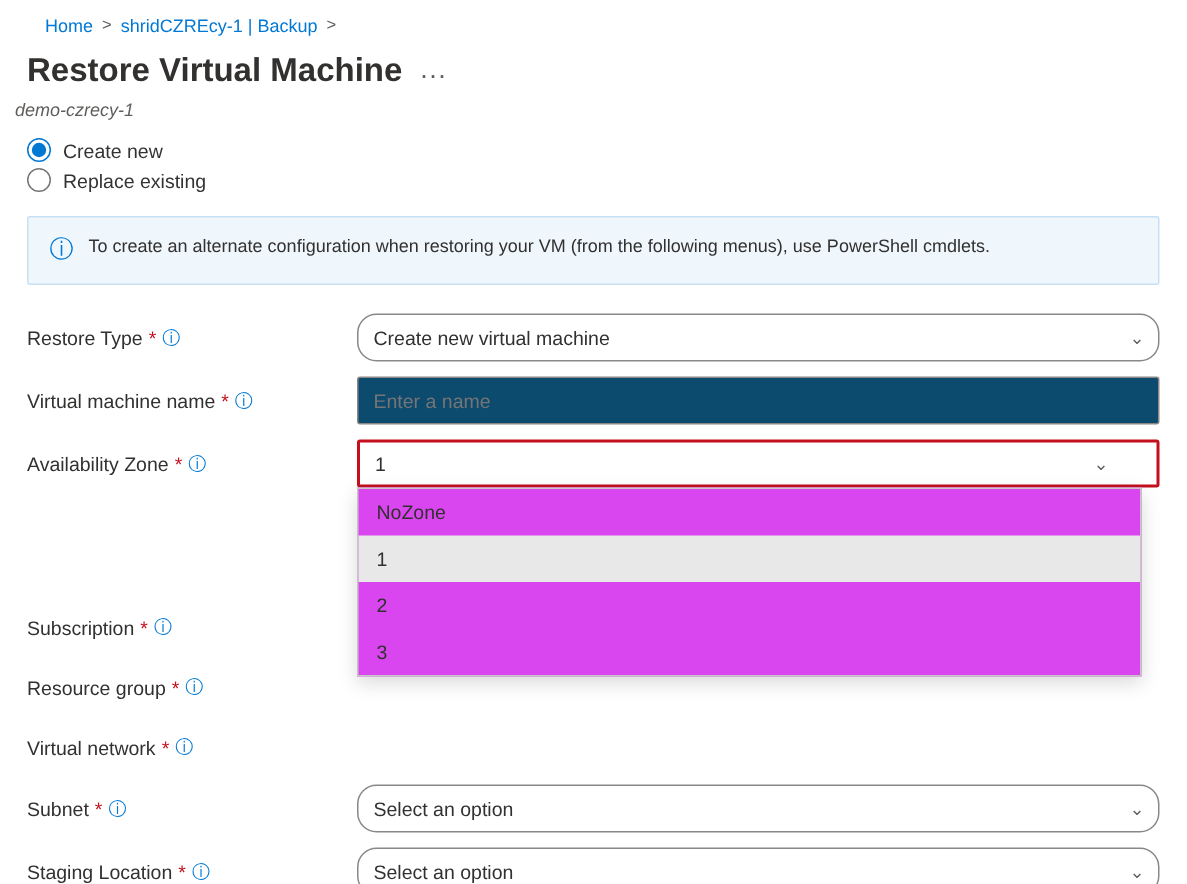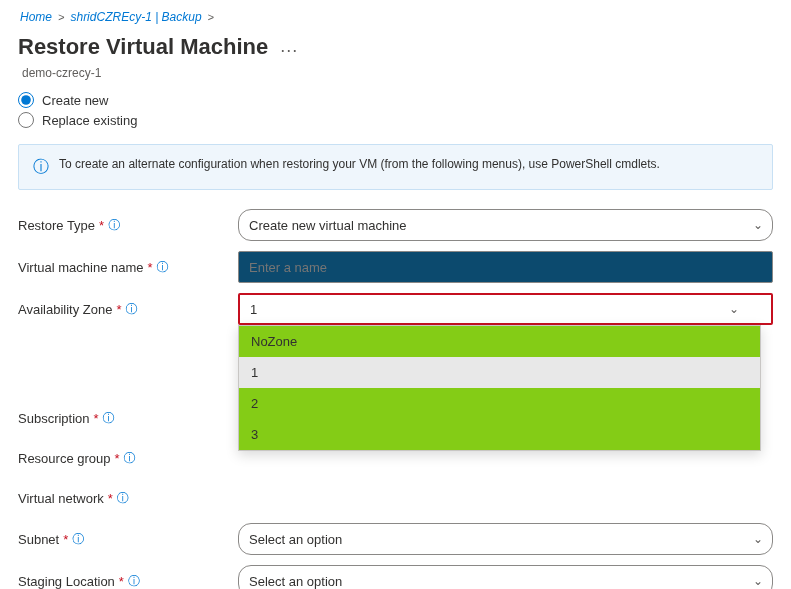--- a/index.html
+++ b/index.html
@@ -9,24 +9,23 @@
       color: #333;
       background: #fff;
       width: 791px;
       min-height: 589px;
       overflow: hidden;
     }
     .breadcrumb {
       display: flex;
       align-items: center;
       gap: 6px;
-      padding: 10px 20px 6px;
+      padding: 10px 30px 6px;
       font-size: 12px;
       color: #0078d4;
-      font-style: italic;
     }
     .breadcrumb span { color: #605e5c; font-size: 11px; }
     .breadcrumb a { color: #0078d4; text-decoration: none; }
     .page-header {
       padding: 4px 18px 6px;
       display: flex;
       align-items: flex-start;
       gap: 8px;
     }
     .page-title {
@@ -37,23 +36,24 @@
     .ellipsis-btn {
       background: none;
       border: none;
       cursor: pointer;
       color: #605e5c;
       font-size: 18px;
       padding: 2px 4px;
       letter-spacing: 1px;
     }
     .subtitle {
-      padding: 0 22px 8px;
+      padding: 0 10px 8px;
       font-size: 12px;
       color: #605e5c;
+      font-style: italic;
     }
     .radio-group {
       padding: 4px 18px 8px;
       display: flex;
       flex-direction: column;
       gap: 4px;
     }
     .radio-item {
       display: flex;
       align-items: center;
@@ -168,21 +168,21 @@
       border-radius: 2px;
       display: flex;
       align-items: center;
       justify-content: space-between;
     }
     .az-dropdown-menu {
       position: absolute;
       top: 32px;
       left: 0;
       right: 12px;
-      background: #84cc16;
+      background: #d946ef;
       border: 1px solid #c8c6c4;
       box-shadow: 0 4px 12px rgba(0,0,0,0.15);
       z-index: 100;
     }
     .az-menu-item {
       padding: 8px 12px;
       cursor: pointer;
       font-size: 13px;
       color: #323130;
     }

